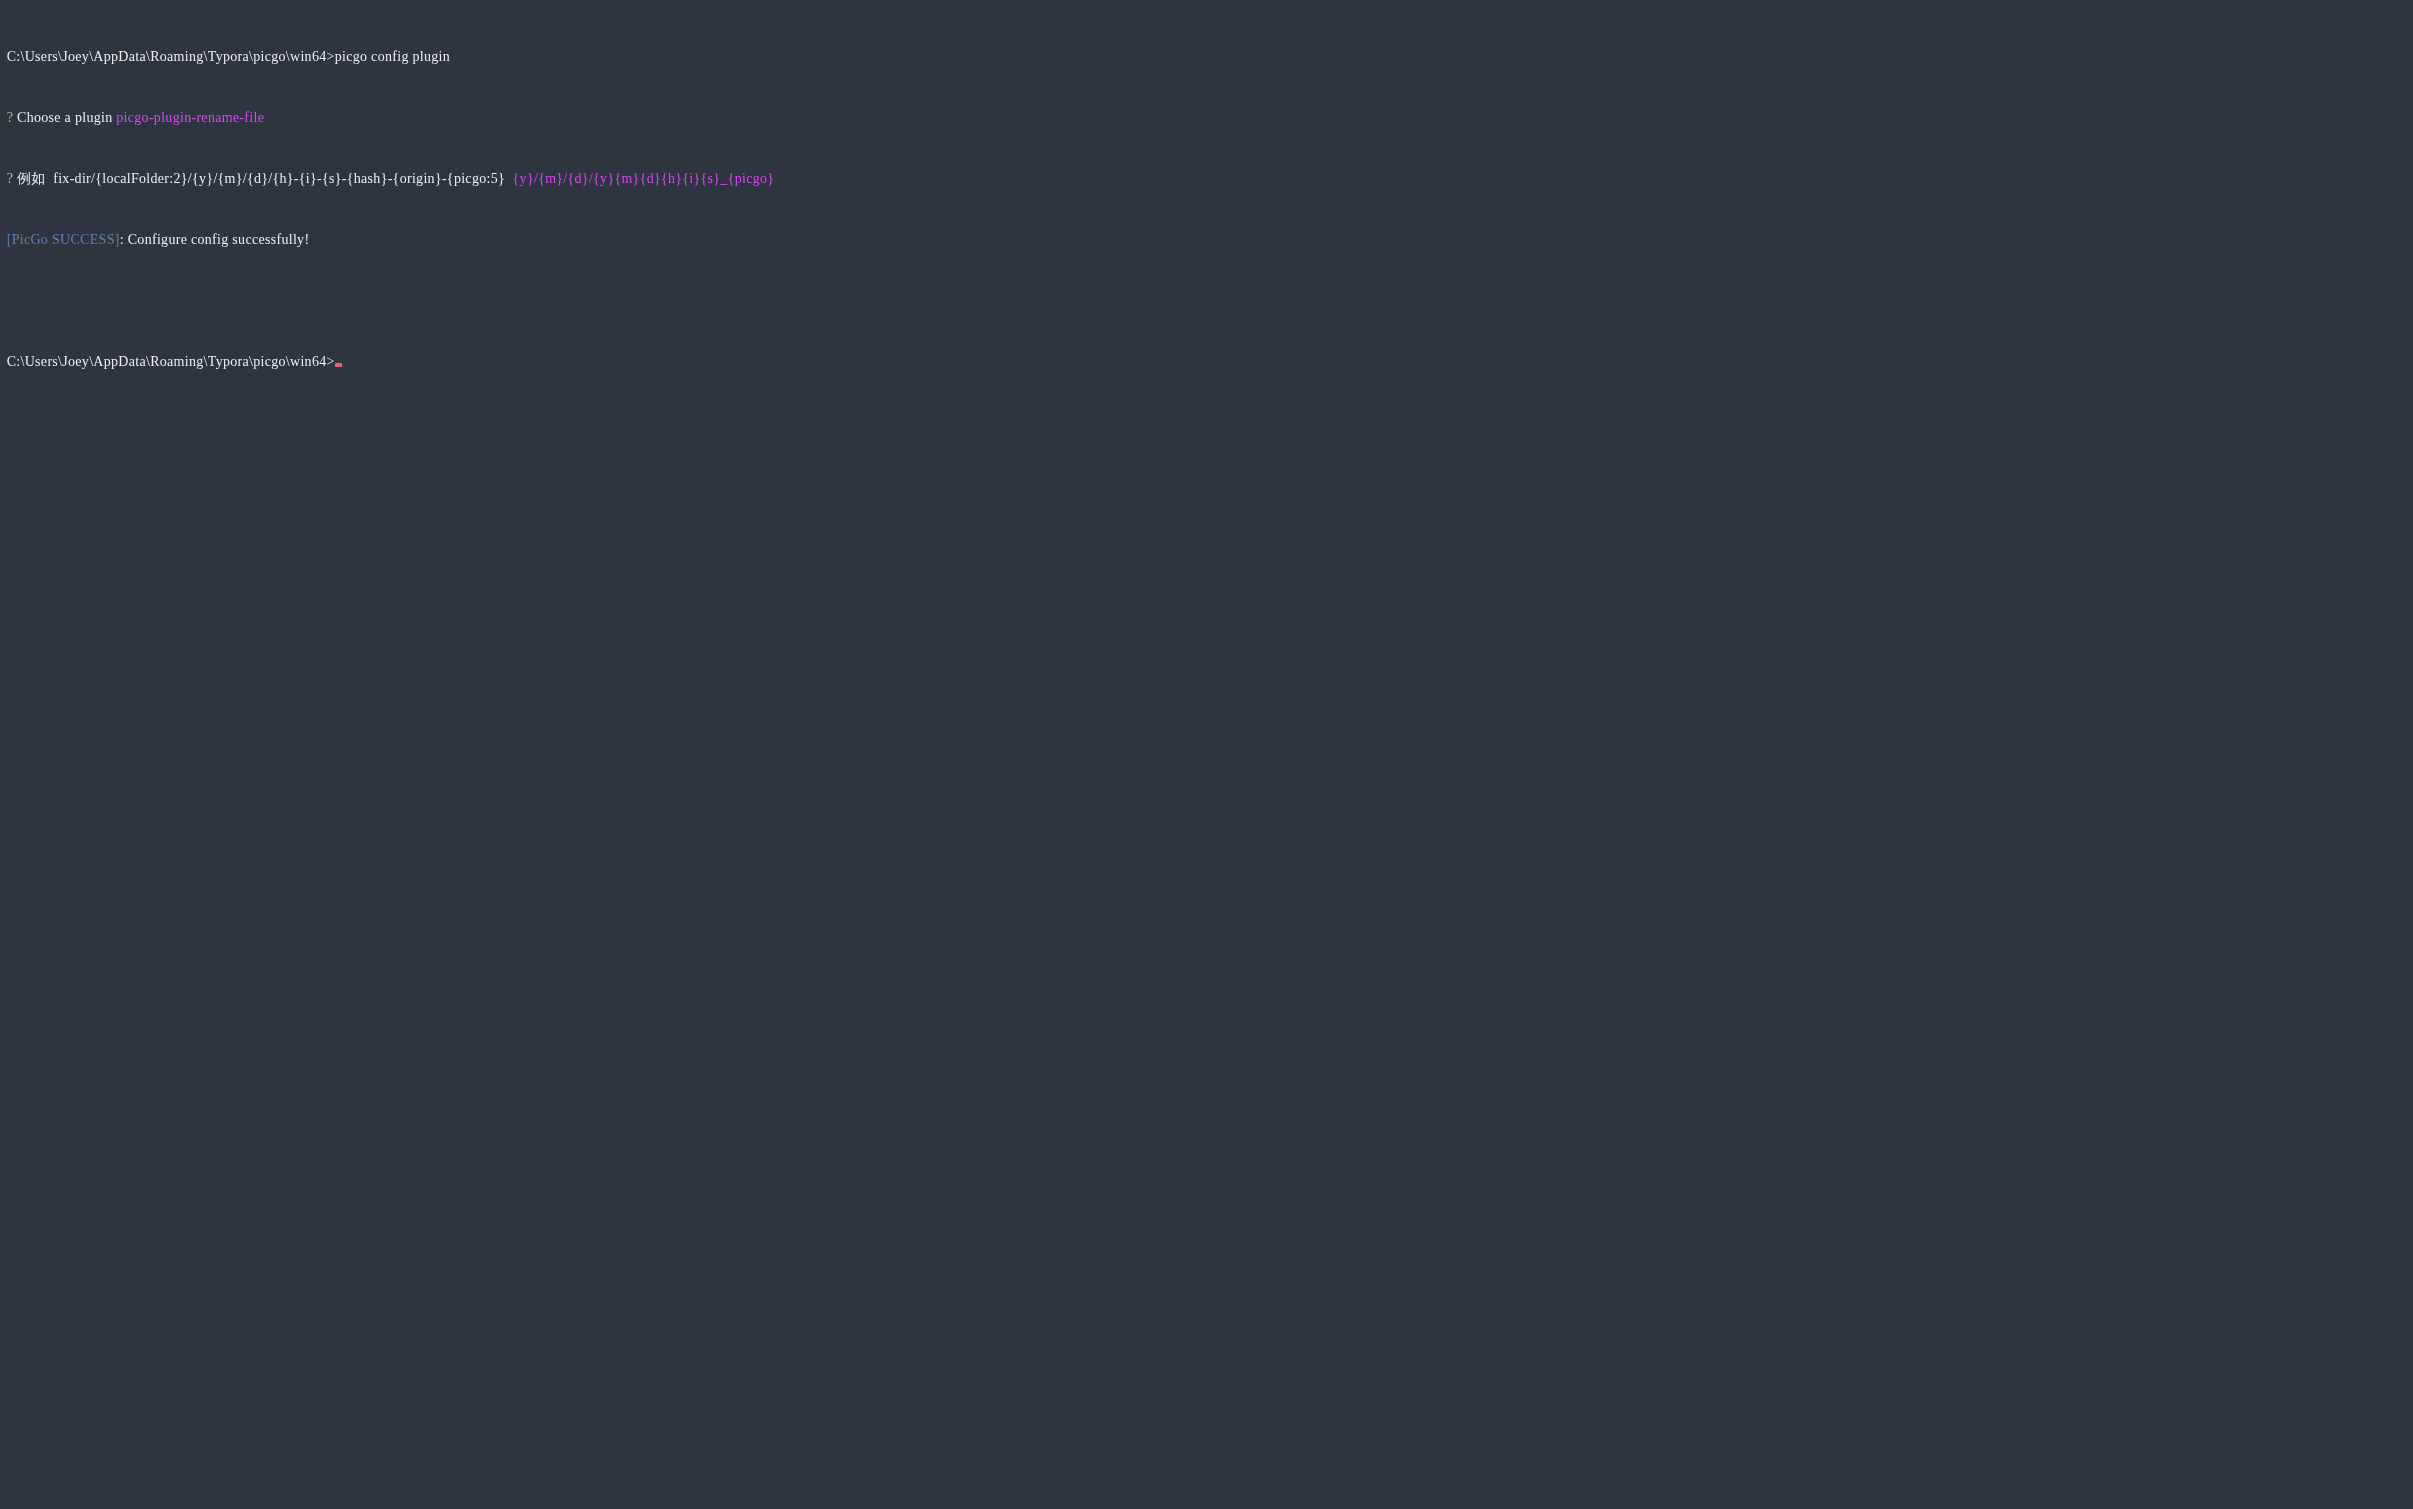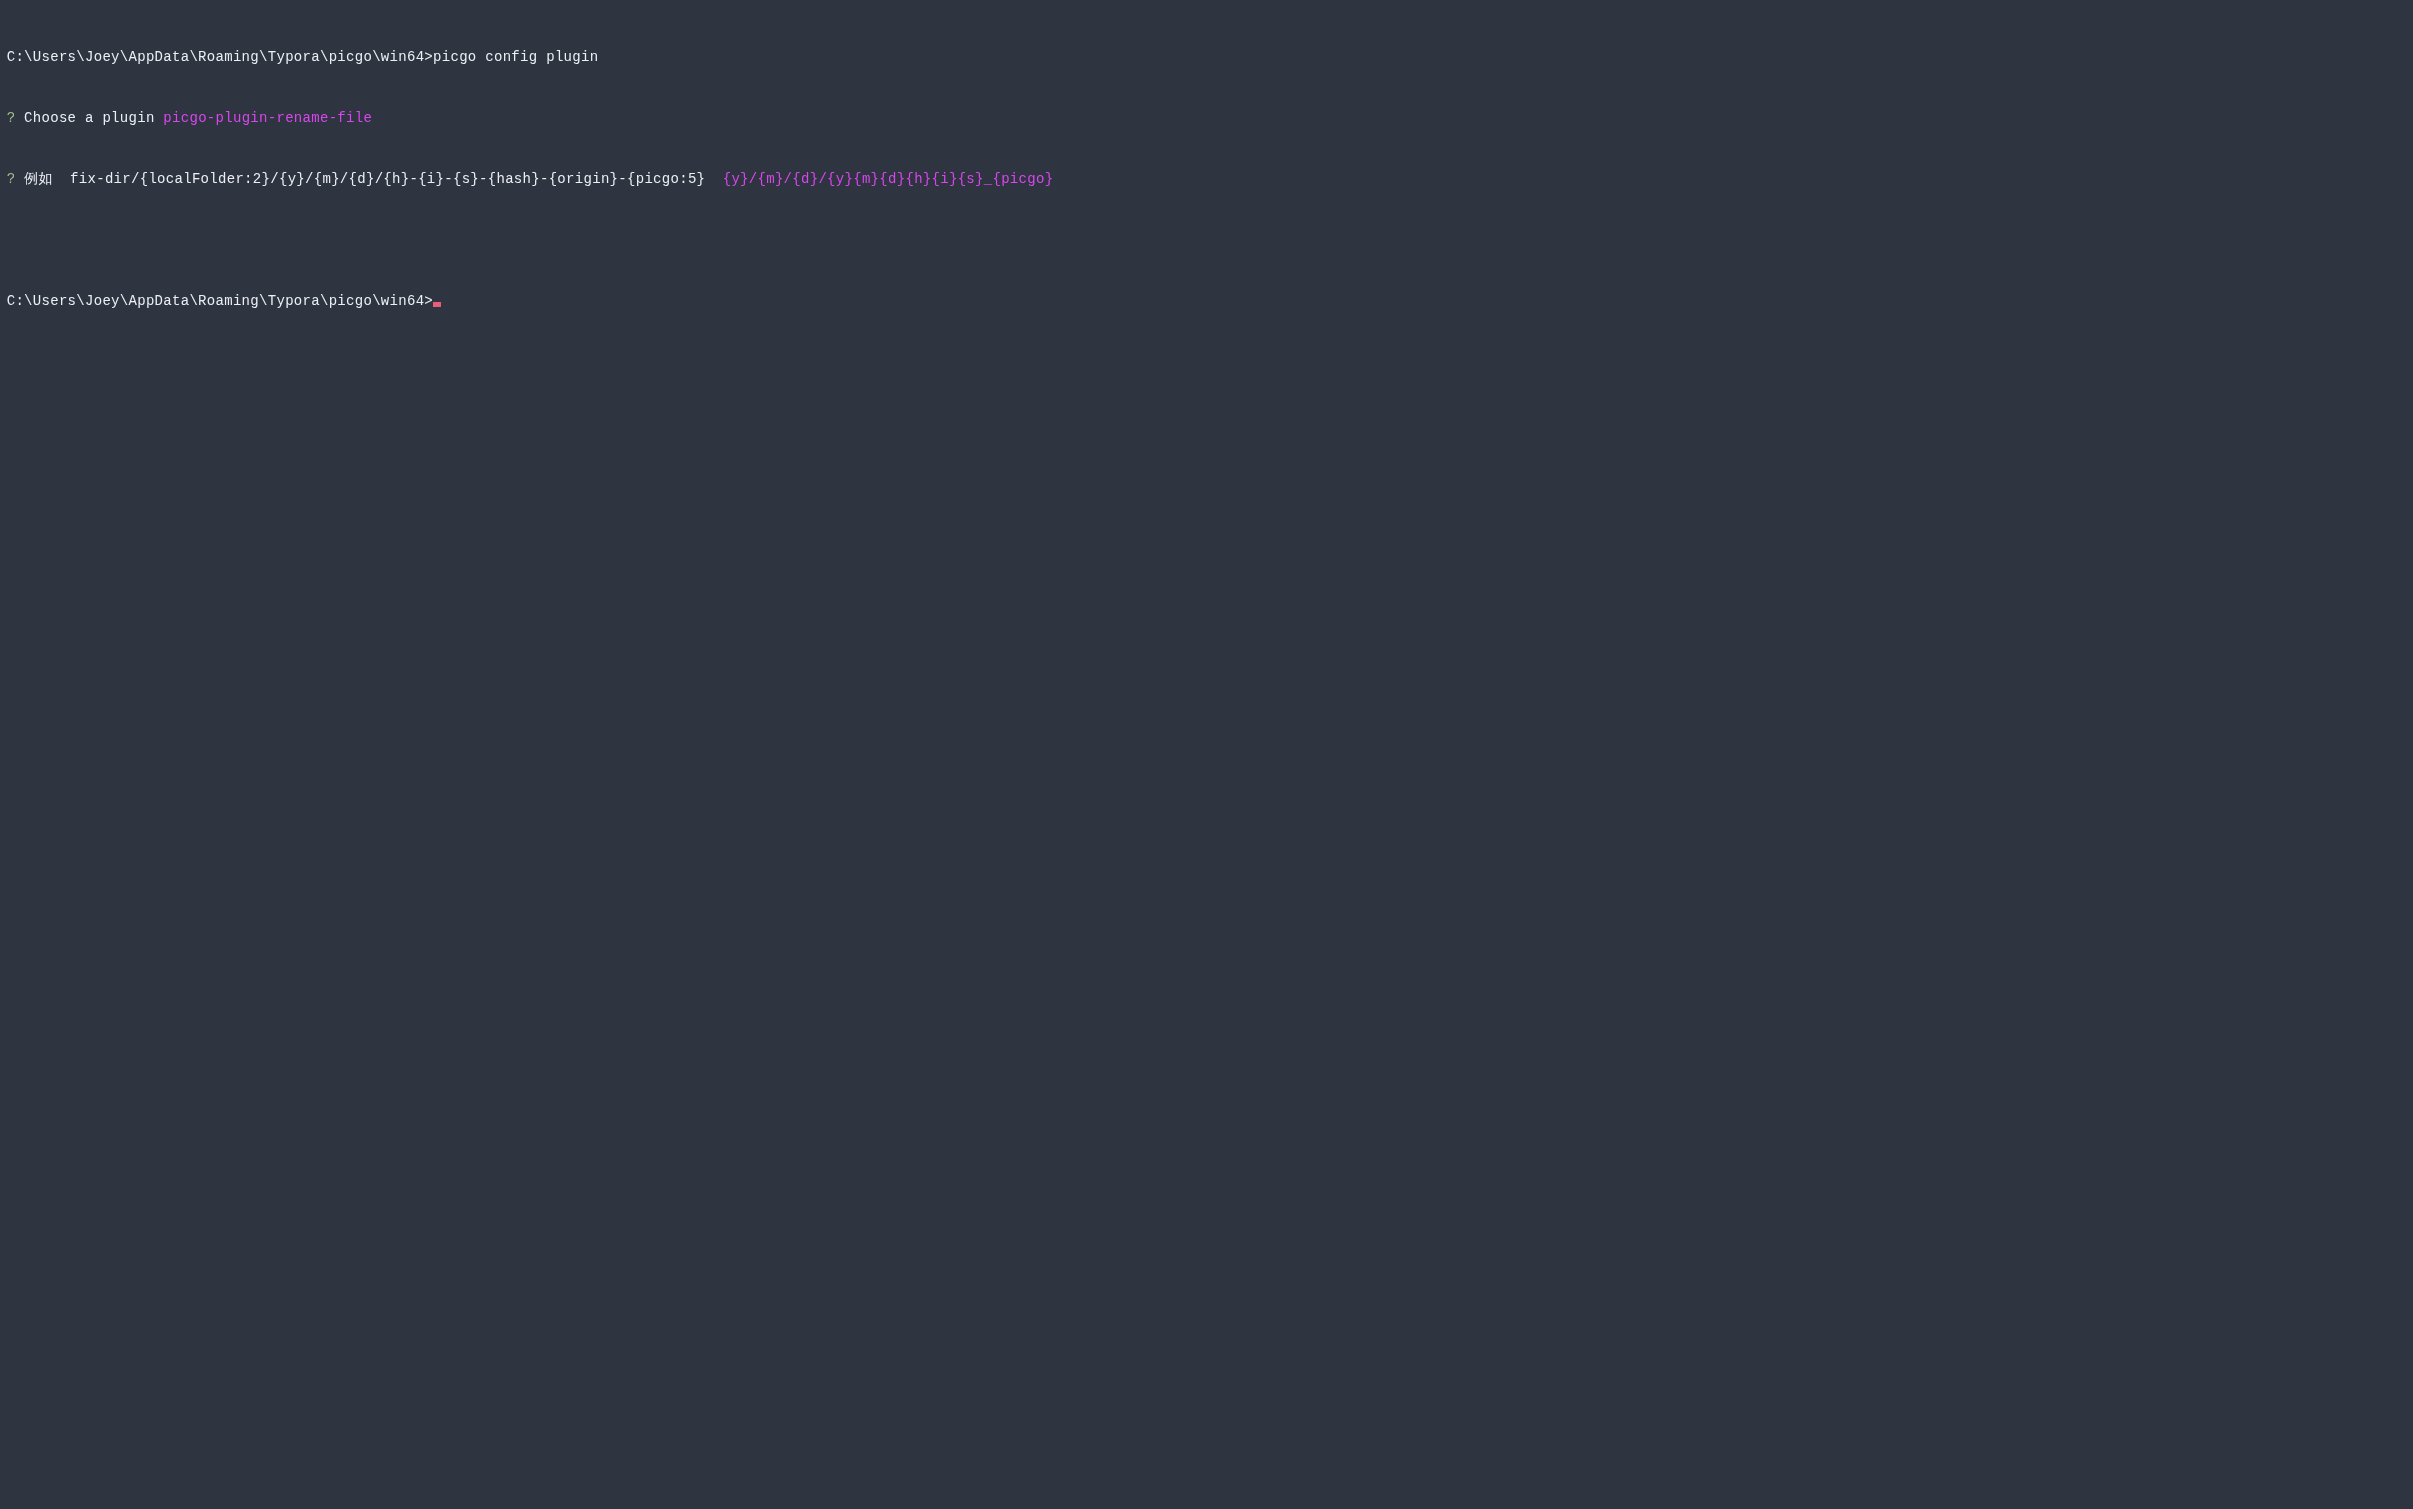--- a/index.html
+++ b/index.html
@@ -20,20 +20,21 @@
       overflow: hidden;
       letter-spacing: 0.3px;
     }
     
     .terminal {
       white-space: pre;
     }
     
     .line {
       display: block;
+      font-family: Liberation Serif, serif;
     }
     
     .prompt {
       color: #eceff4;
     }
     
     .command {
       color: #eceff4;
     }
     
@@ -73,16 +74,17 @@
       height: 1.45em;
     }
   </style>
 </head>
 <body>
 
 <div class="terminal">
   <div class="line"><span class="prompt">C:\Users\Joey\AppData\Roaming\Typora\picgo\win64&gt;</span><span class="command">picgo config plugin</span></div>
   <div class="line"><span class="green-text">?</span><span class="plain-text"> Choose a plugin </span><span class="cyan-text">picgo-plugin-rename-file</span></div>
   <div class="line"><span class="green-text">?</span><span class="plain-text"> 例如  fix-dir/{localFolder:2}/{y}/{m}/{d}/{h}-{i}-{s}-{hash}-{origin}-{picgo:5} </span><span class="cyan-text"> {y}/{m}/{d}/{y}{m}{d}{h}{i}{s}_{picgo}</span></div>
+  <div class="line"><span class="dim-cyan">[PicGo SUCCESS]</span><span class="plain-text">: </span><span class="plain-text">Configure config successfully!</span></div>
   <div class="blank-line"></div>
   <div class="line"><span class="prompt">C:\Users\Joey\AppData\Roaming\Typora\picgo\win64&gt;</span><span class="cursor"></span></div>
 </div>
 
 
 </body></html>

